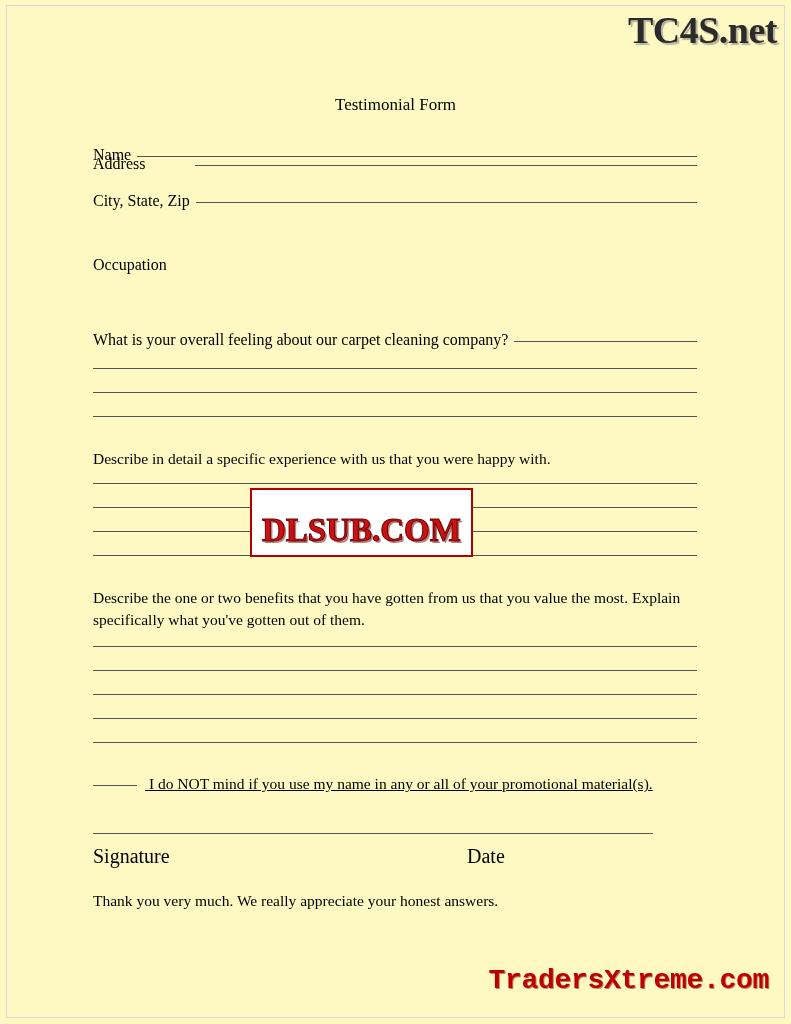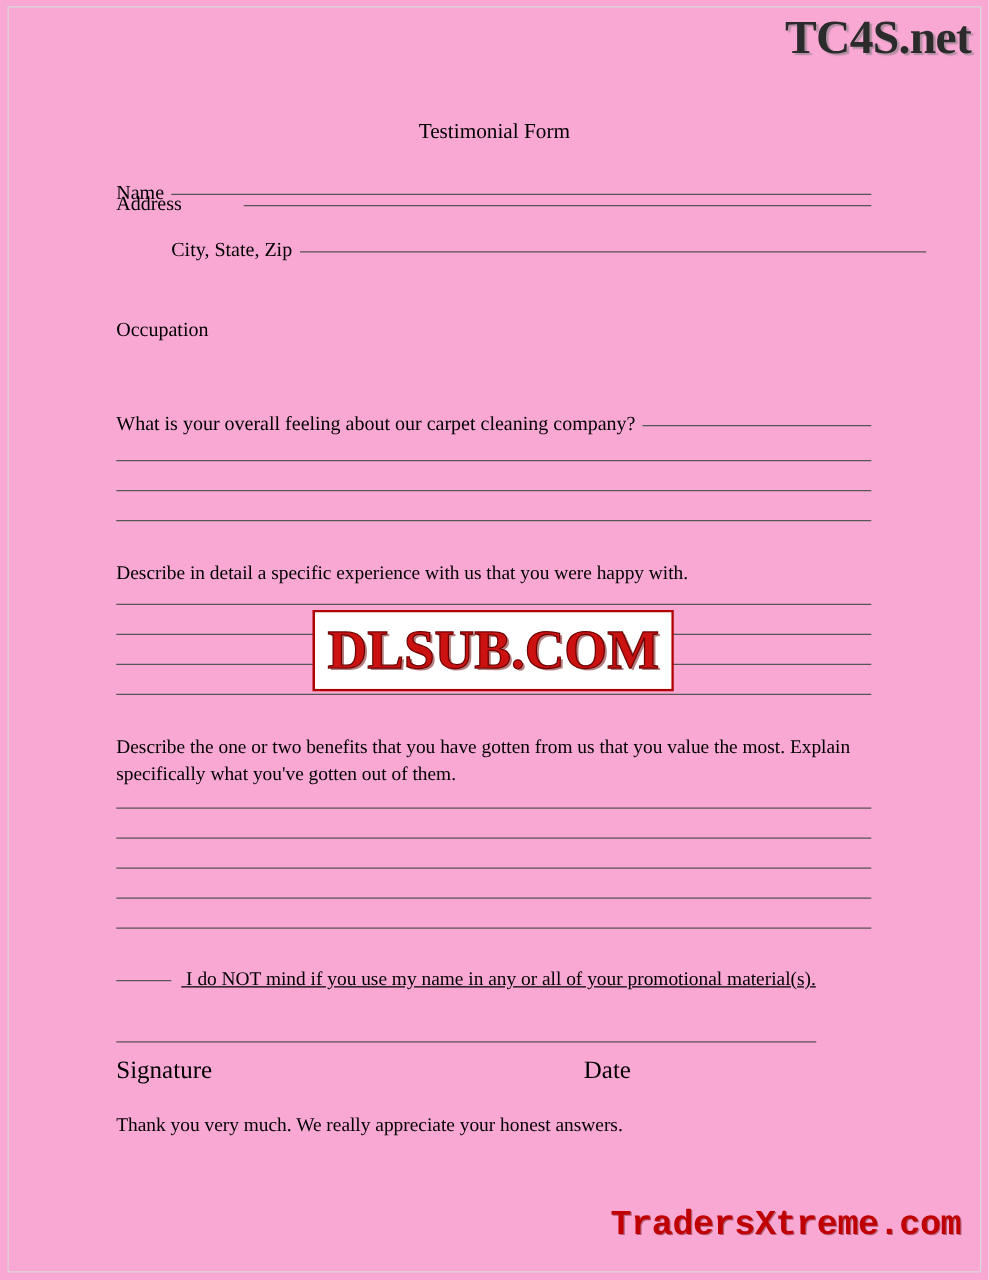--- a/index.html
+++ b/index.html
@@ -7,21 +7,21 @@
     padding: 0;
     background: #ffffff;
   }
   body {
     font-family: "Liberation Serif", serif;
   }
   .page {
     position: relative;
     width: 791px;
     height: 1024px;
-    background: #f9a8d4;
+    background: #fef9c3;
     overflow: hidden;
   }
   
   .page-frame {
     position: absolute;
     left: 6px;
     top: 5px;
     width: 779px;
     height: 1013px;
     border: 1px solid #d8d8d8;
@@ -130,26 +130,26 @@
     position: relative;
     top: -3px;
     margin-right: 8px;
   }
 
   
   .wm-center {
     position: absolute;
     left: 252px;
     top: 490px;
-    padding: 2px 8px 4px 8px;
+    padding: 20px 8px 4px 8px;
     background: #ffffff;
     border: 2px solid #ffffff;
     font-family: "Liberation Serif", serif;
     font-weight: bold;
-    font-size: 44px;
+    font-size: 33px;
     letter-spacing: 0px;
     color: #cc1111;
     -webkit-text-stroke: 1px #6b0000;
     text-shadow: 2px 2px 0 rgba(110,0,0,0.5);
     box-shadow: 0 0 0 2px #b00000;
   }
 </style>
 </head>
 <body>
 
@@ -166,21 +166,21 @@
     <div class="row" style="top:146px; left:0; width:604px;">
       <span class="lbl">Name</span>
       <span class="rule"></span>
     </div>
 
     <div class="row" style="top:155px; left:0; width:604px;gap:44px;">
       <span class="lbl">Address</span>
       <span class="rule"></span>
     </div>
 
-    <div class="row" style="top:192px; left:0; width:604px;margin-left:44px;">
+    <div class="row" style="top:192px; left:0; width:604px;">
       <span class="lbl">City, State, Zip</span>
       <span class="rule"></span>
     </div>
 
     <div class="row" style="top:256px; left:0; width:604px;flex-direction:column;">
       <span class="lbl">Occupation</span>
       <span class="rule"></span>
     </div>
 
 

